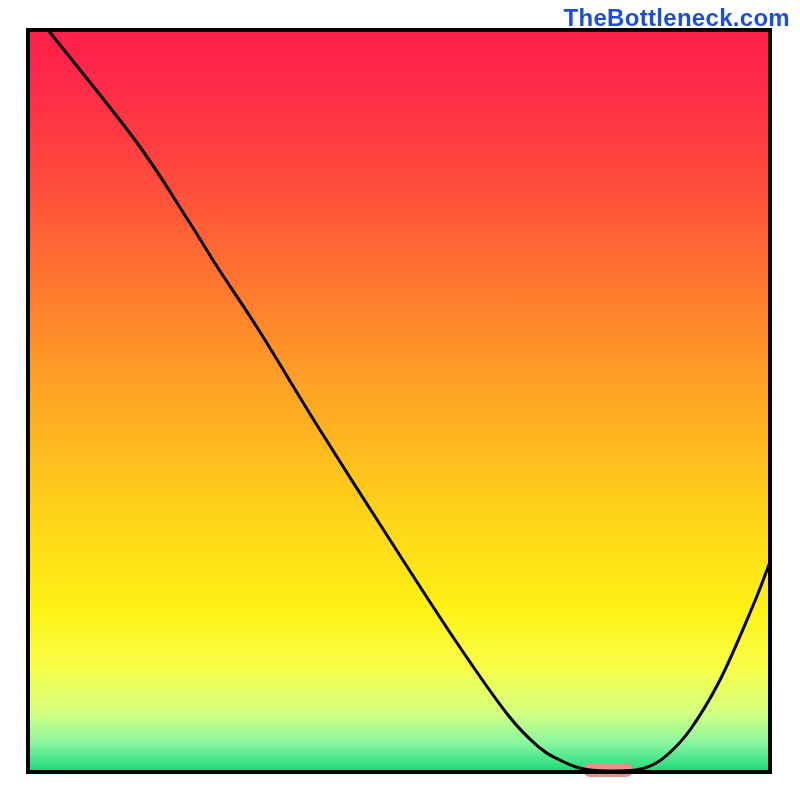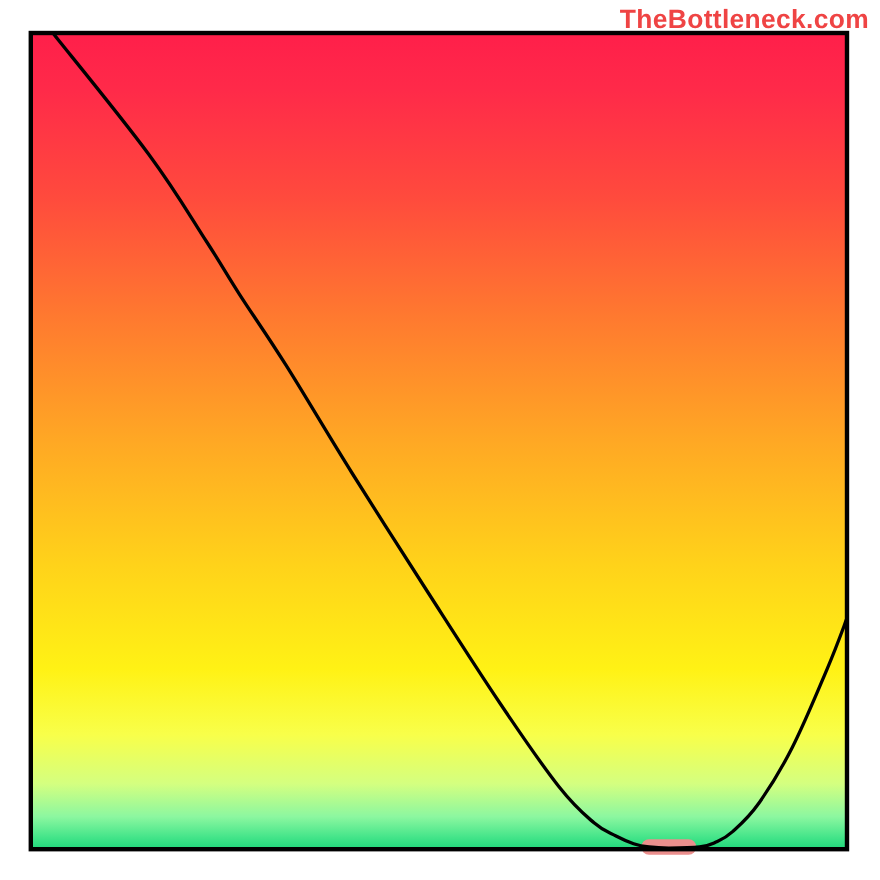--- a/index.html
+++ b/index.html
@@ -15,21 +15,21 @@
     position: relative;
     width: 800px;
     height: 800px;
   }
   .watermark {
     position: absolute;
     top: 4px;
     right: 10px;
     font-size: 24px;
     font-weight: 600;
-    color: #ef4444;
+    color: #1d4ed8;
     letter-spacing: 0.3px;
   }
   svg {
     display: block;
     position: absolute;
     top: 0;
     left: 0;
   }
 </style>
 </head>

